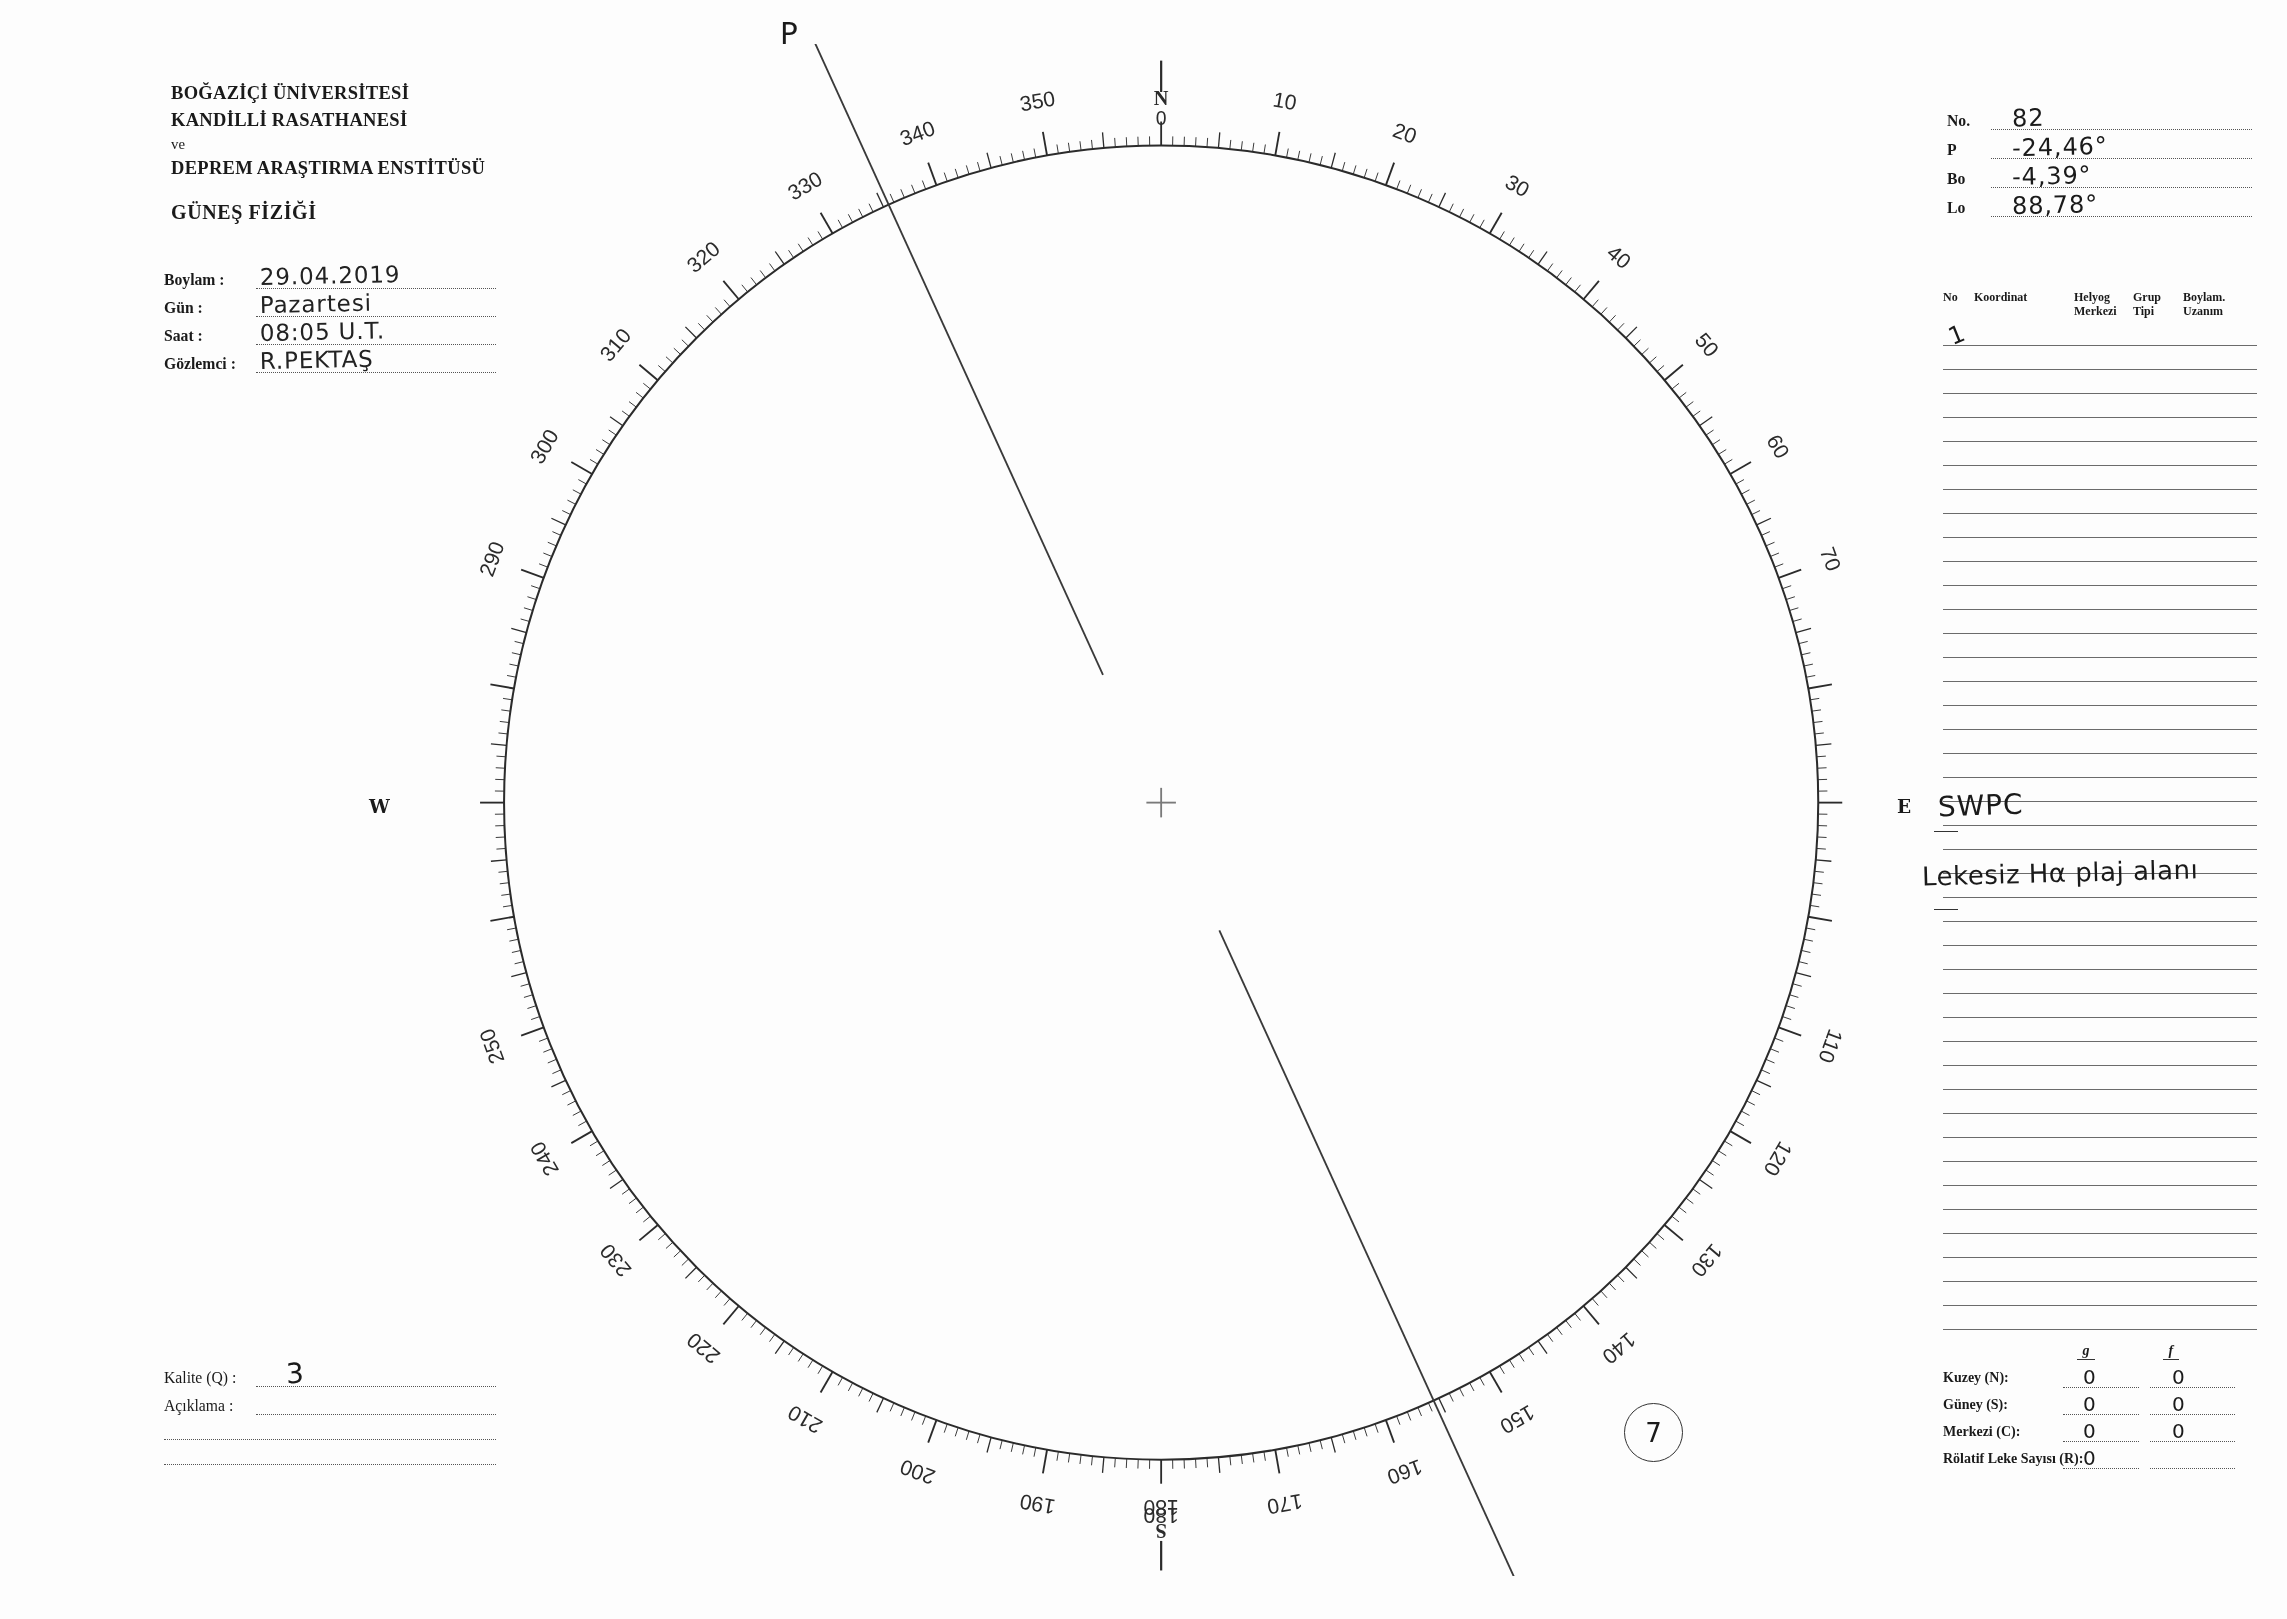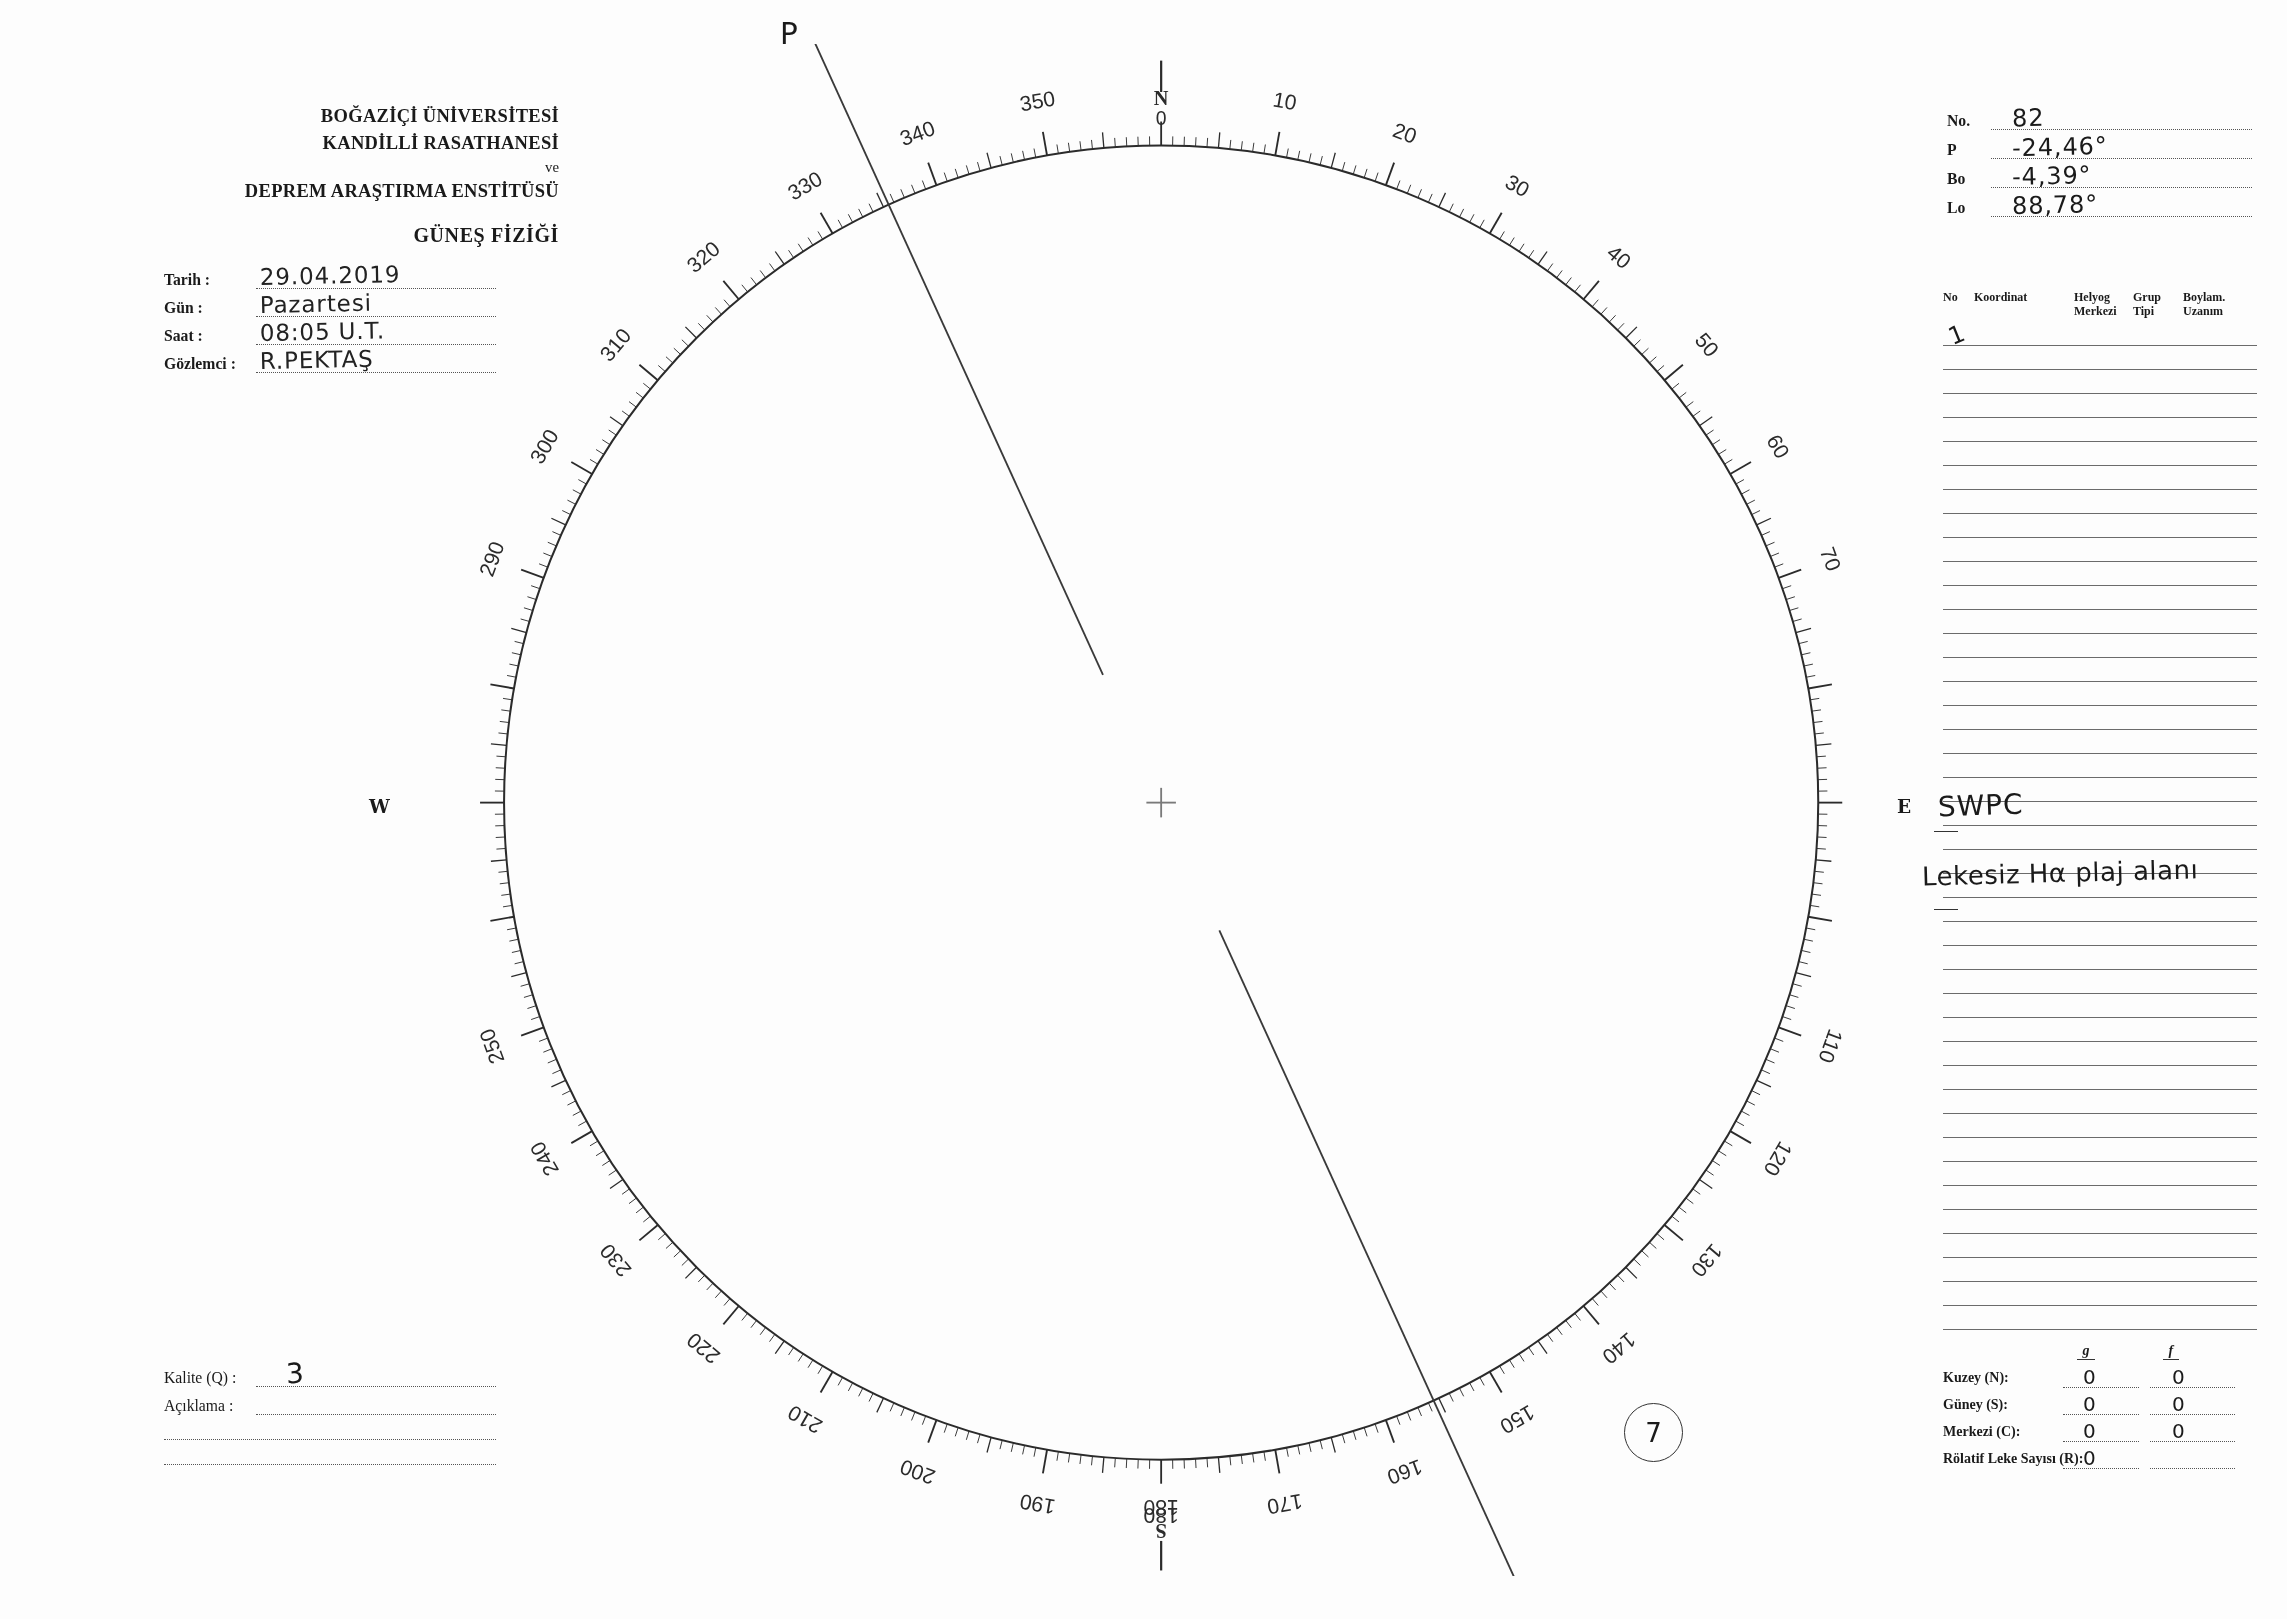--- a/index.html
+++ b/index.html
@@ -2,21 +2,21 @@
 <html style="font-size:14.8px"><head>
 <meta charset="utf-8">
 <style>
   html,body{margin:0;padding:0;background:#fff;}
   body{width:2288px;height:1620px;position:relative;overflow:hidden;
        font-family:"Liberation Serif", serif;color:#1a1a1a;}
 
   .sheet{position:absolute;left:0;top:0;width:2288px;height:1620px;background:#fdfdfd;}
 
   
-  .inst{position:absolute;left:171px;top:103px;width:388px;text-align:right;line-height:1.45;}
+  .inst{position:absolute;left:171px;top:80px;width:388px;text-align:left;line-height:1.45;}
   .inst .l1{font-weight:bold;font-size:18.5px;letter-spacing:0.3px;}
   .inst .l2{font-weight:bold;font-size:18.5px;letter-spacing:0.3px;}
   .inst .ve{font-size:14.8px;}
   .inst .l3{font-weight:bold;font-size:18.5px;letter-spacing:0.3px;}
   .inst .gf{font-weight:bold;font-size:20px;margin-top:16px;letter-spacing:0.6px;}
 
   .formrows{position:absolute;left:164px;top:268px;width:332px;font-size:15.7px;}
   .frow{position:relative;height:28px;}
   .frow .lbl{position:absolute;left:0;top:2.8px;font-weight:bold;font-size:15.7px;}
   .frow .dots{position:absolute;left:92px;right:0;top:20px;border-bottom:0.9px dotted #555;}
@@ -99,21 +99,21 @@
   <div class="inst">
     <div class="l1">BOĞAZİÇİ ÜNİVERSİTESİ</div>
     <div class="l2">KANDİLLİ RASATHANESİ</div>
     <div class="ve">ve</div>
     <div class="l3">DEPREM ARAŞTIRMA ENSTİTÜSÜ</div>
     <div class="gf">GÜNEŞ FİZİĞİ</div>
   </div>
 
   <div class="formrows">
     <div class="frow">
-      <span class="lbl">Tarih :</span>
+      <span class="lbl">Boylam :</span>
       <span class="dots"></span>
       <span class="hw">29.04.2019</span>
     </div>
     <div class="frow">
       <span class="lbl">Gün :</span>
       <span class="dots"></span>
       <span class="hw">Pazartesi</span>
     </div>
     <div class="frow">
       <span class="lbl">Saat :</span>

